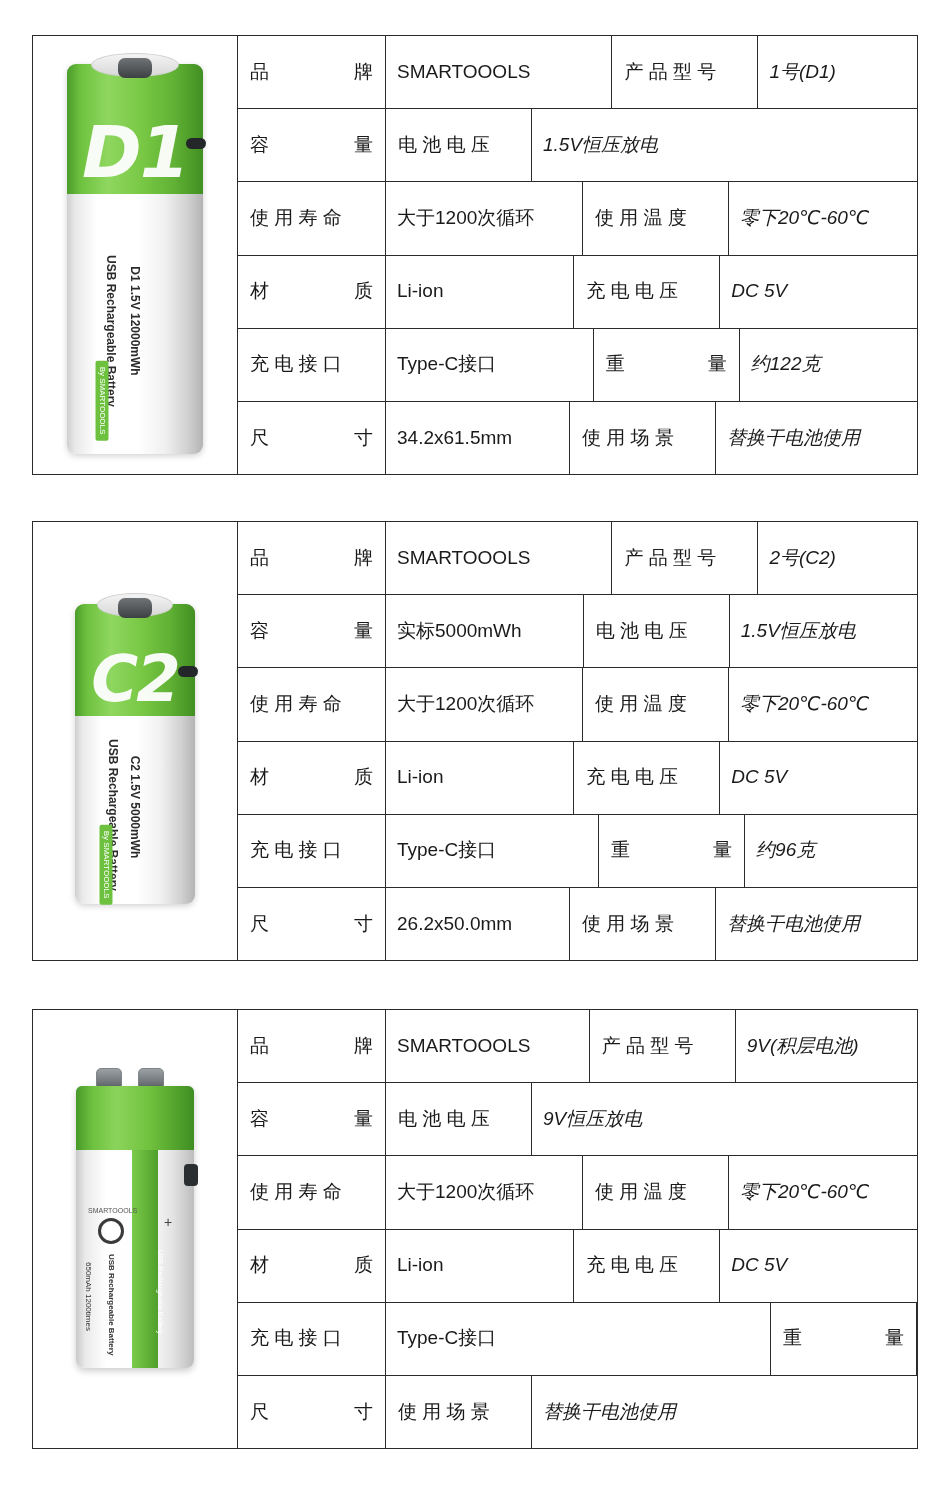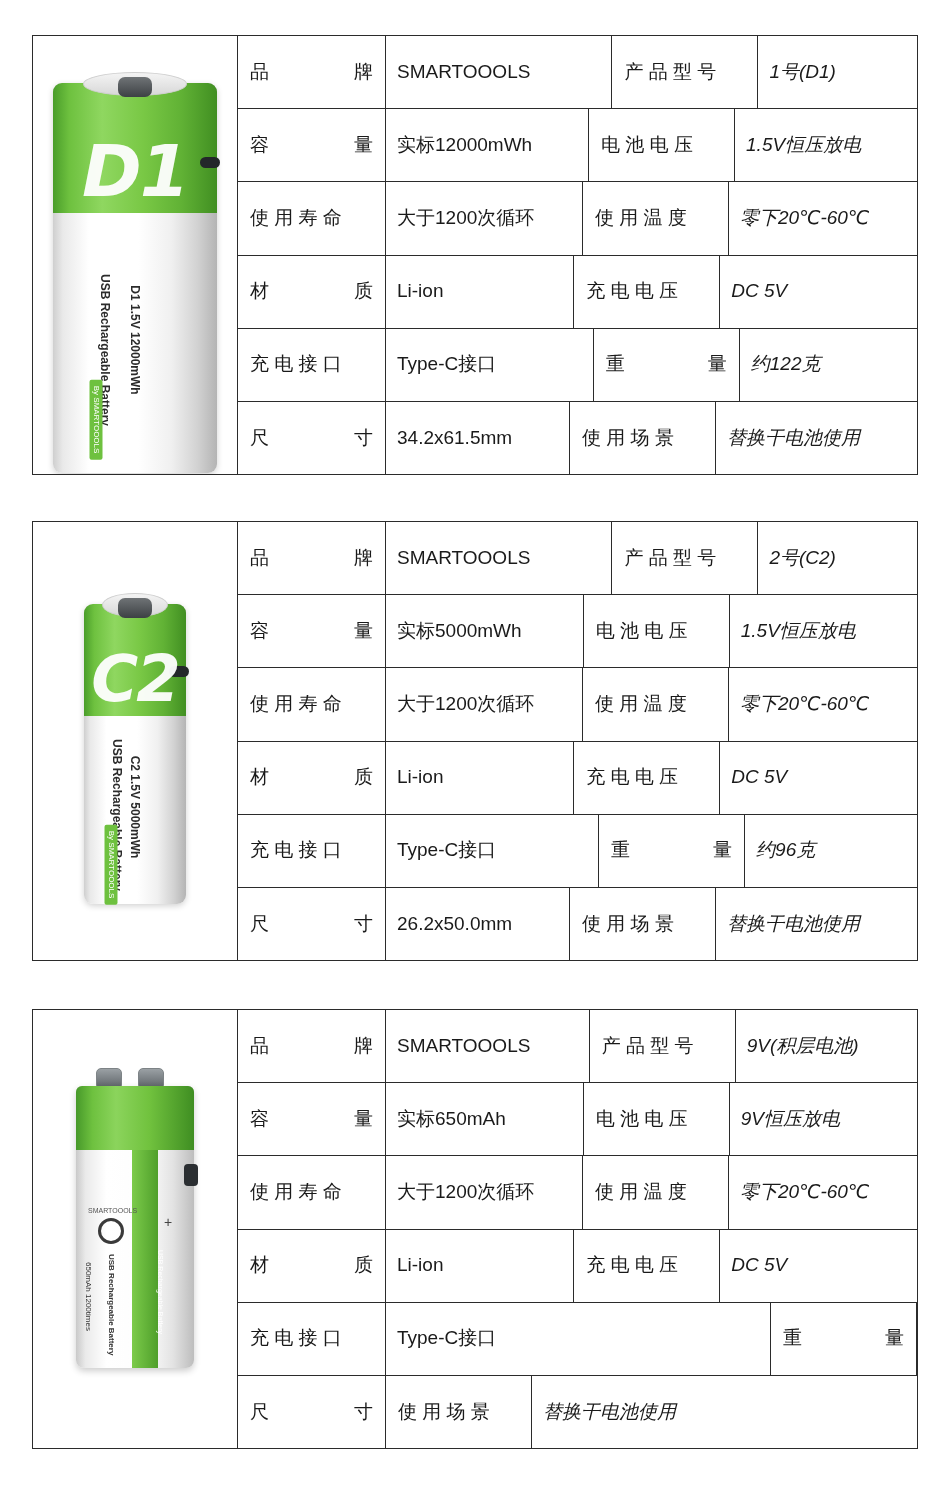--- a/index.html
+++ b/index.html
@@ -273,21 +273,21 @@
   }
 </style>
 </head>
 <body>
 
 <div class="page">
 
   <div class="spec-block" id="block-0">
     <div class="img-cell">
       <div class="batt-wrap">
-        <div class="cyl" style="top:47px; width:164px; height:390px;">
+        <div class="cyl" style="top:28px; width:136px; height:390px;">
           <div class="body"></div>
           <div class="green" style="height:130px;"></div>
           <div class="cap"></div>
           <div class="nub"></div>
           <div class="port" style="top:74px;"></div>
           <div class="bigletter" style="top:46px; font-size:72px;">D1</div>
           <div class="sidetext" style="top:250px;">D1   1.5V   12000mWh</div>
           <div class="sidetext small" style="top:260px; left:32%;">USB Rechargeable Battery</div>
           <div class="badge" style="top:330px; left:26%;">By SMARTOOOLS</div>
         </div>
@@ -304,21 +304,20 @@
             <span class="ch">产 品 型 号</span>
             <span class="ch"></span>
           </div>
         <div class="val last">1号(D1)</div>
       </div>
       <div class="spec-row">
         <div class="lbl">
             <span class="ch">容</span>
             <span class="ch">量</span>
           </div>
-        <div class="val">实标12000mWh</div>
         <div class="lbl second">
             <span class="ch">电 池 电 压</span>
             <span class="ch"></span>
           </div>
         <div class="val last">1.5V恒压放电</div>
       </div>
       <div class="spec-row">
         <div class="lbl">
             <span class="ch">使 用 寿 命</span>
             <span class="ch"></span>
@@ -365,21 +364,21 @@
             <span class="ch"></span>
           </div>
         <div class="val last">替换干电池使用</div>
       </div>
     </div>
   </div>
 
   <div class="spec-block" id="block-1">
     <div class="img-cell">
       <div class="batt-wrap">
-        <div class="cyl" style="top:82px; width:102px; height:300px;">
+        <div class="cyl" style="top:82px; width:120px; height:300px;">
           <div class="body"></div>
           <div class="green" style="height:112px;"></div>
           <div class="cap"></div>
           <div class="nub"></div>
           <div class="port" style="top:62px;"></div>
           <div class="bigletter" style="top:38px; font-size:64px;">C2</div>
           <div class="sidetext" style="top:196px;">C2   1.5V   5000mWh</div>
           <div class="sidetext small" style="top:204px; left:32%;">USB Rechargeable Battery</div>
           <div class="badge" style="top:254px; left:26%;">By SMARTOOOLS</div>
         </div>
@@ -492,21 +491,20 @@
             <span class="ch">产 品 型 号</span>
             <span class="ch"></span>
           </div>
         <div class="val last">9V(积层电池)</div>
       </div>
       <div class="spec-row">
         <div class="lbl">
             <span class="ch">容</span>
             <span class="ch">量</span>
           </div>
-        <div class="val">实标650mAh</div>
         <div class="lbl second">
             <span class="ch">电 池 电 压</span>
             <span class="ch"></span>
           </div>
         <div class="val last">9V恒压放电</div>
       </div>
       <div class="spec-row">
         <div class="lbl">
             <span class="ch">使 用 寿 命</span>
             <span class="ch"></span>

